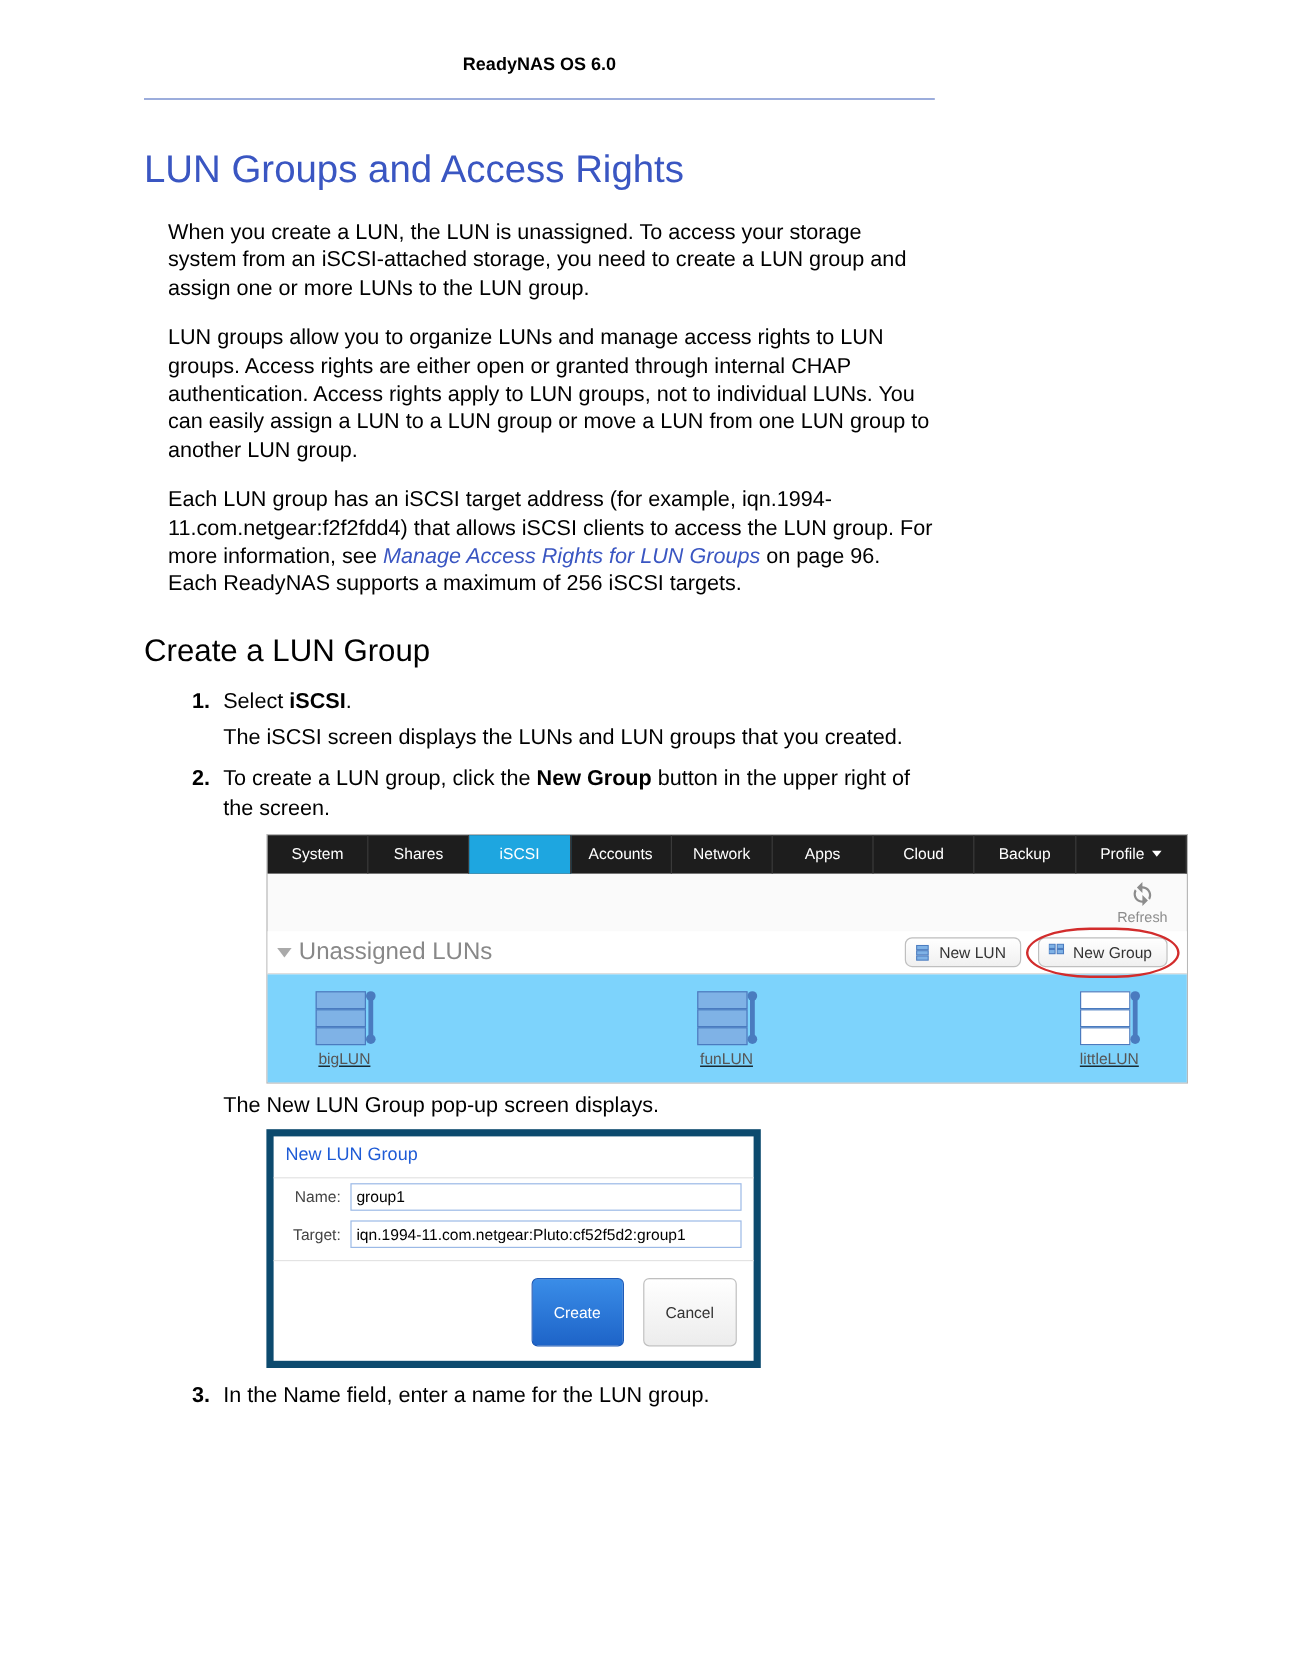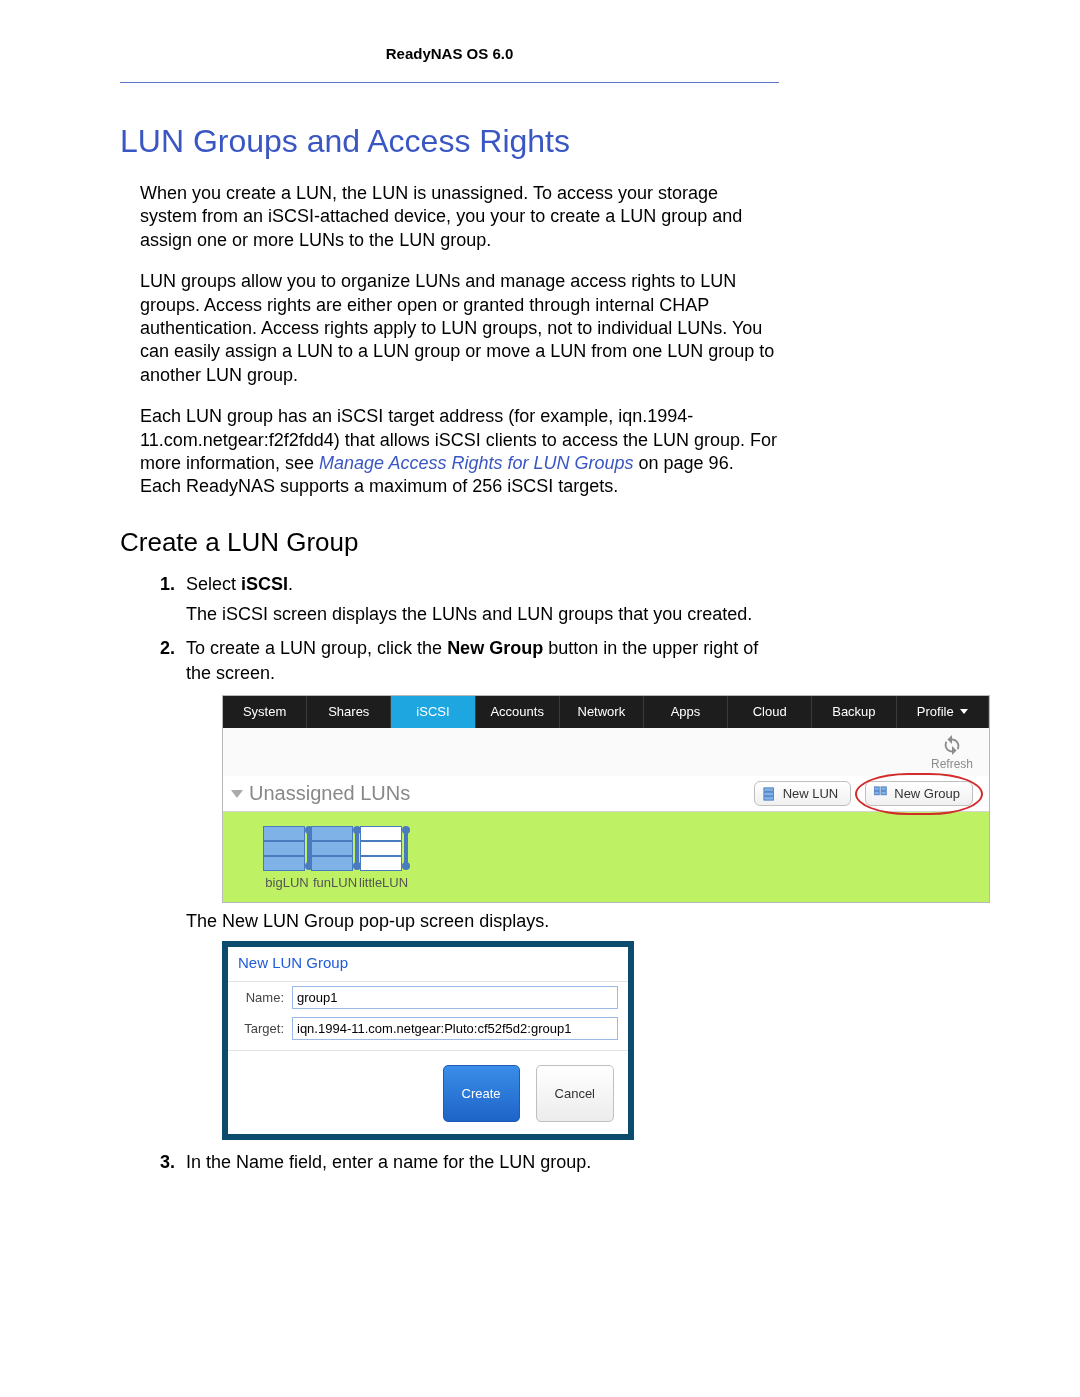--- a/index.html
+++ b/index.html
@@ -170,23 +170,24 @@
   .circle-highlight::after{
     content:"";
     position:absolute;
     left:-10px; top:-8px; right:-10px; bottom:-8px;
     border:2px solid #d22c2c;
     border-radius: 50%/60%;
     pointer-events:none;
   }
   .luns-row {
     display: flex;
-    justify-content: flex-start;
+    justify-content: space-between;
     padding: 14px 40px 10px;
-    background: #bef264;
+    background: #7dd3fc;
+    text-decoration: underline;
   }
   .lun {
     display: flex; flex-direction: column; align-items: center;
     color: #555; font-size: 13px;
   }
   .disk {
     width: 48px; height: 44px; position: relative;
     margin-bottom: 4px;
   }
   .disk .cell { position:absolute; left:0; width:40px; height:13px; border:1px solid #4a7bbf; }
@@ -253,21 +254,21 @@
 </head>
 <body>
 
 <div class="page">
 
   <div class="running-head">ReadyNAS OS 6.0</div>
   <hr class="hr-top">
 
   <h1>LUN Groups and Access Rights</h1>
 
-  <p class="body-text indent1">When you create a LUN, the LUN is unassigned. To access your storage system from an iSCSI-attached device, you your to create a LUN group and assign one or more LUNs to the LUN group.</p>
+  <p class="body-text indent1">When you create a LUN, the LUN is unassigned. To access your storage system from an iSCSI-attached storage, you need to create a LUN group and assign one or more LUNs to the LUN group.</p>
   <p class="body-text indent1">LUN groups allow you to organize LUNs and manage access rights to LUN groups. Access rights are either open or granted through internal CHAP authentication. Access rights apply to LUN groups, not to individual LUNs. You can easily assign a LUN to a LUN group or move a LUN from one LUN group to another LUN group.</p>
   <p class="body-text indent1">
     <span>Each LUN group has an iSCSI target address (for example, iqn.1994-11.com.netgear:f2f2fdd4) that allows iSCSI clients to access the LUN group. For more information, see </span><span class="link">Manage Access Rights for LUN Groups</span><span> on page 96. Each ReadyNAS supports a maximum of 256 iSCSI targets.</span>
   </p>
 
   <h2>Create a LUN Group</h2>
 
 
   <ol class="steps">
     <li>

